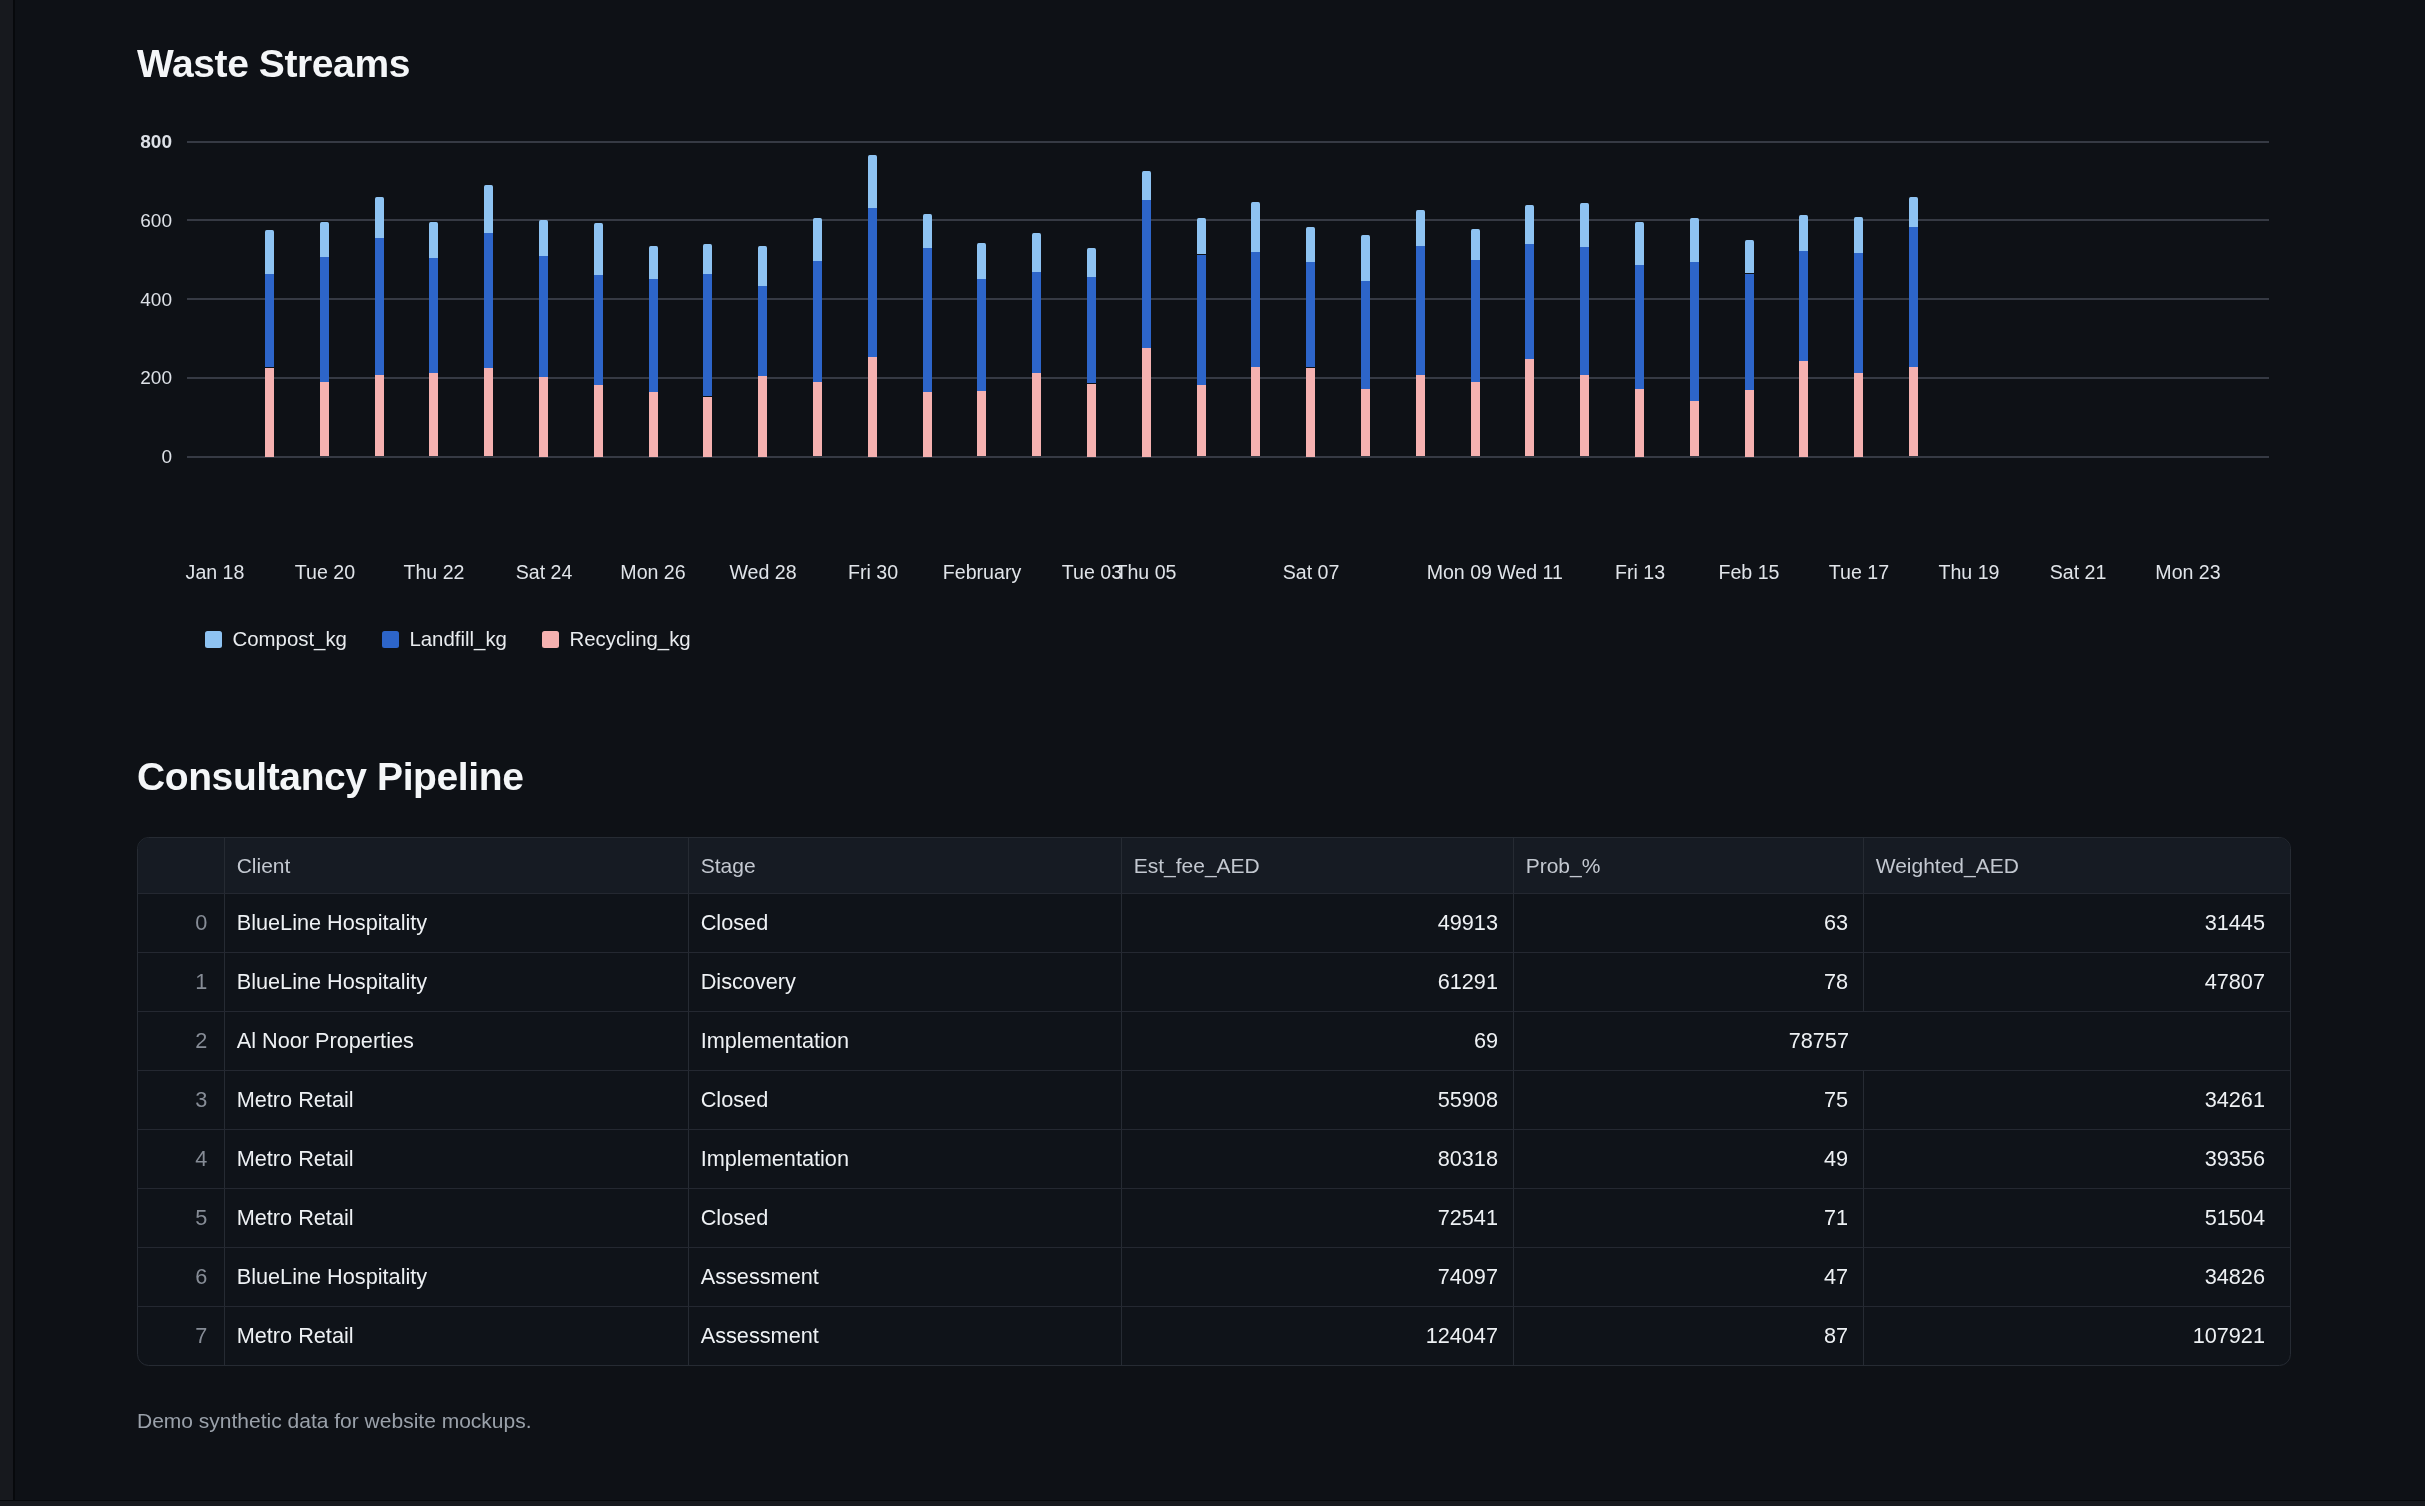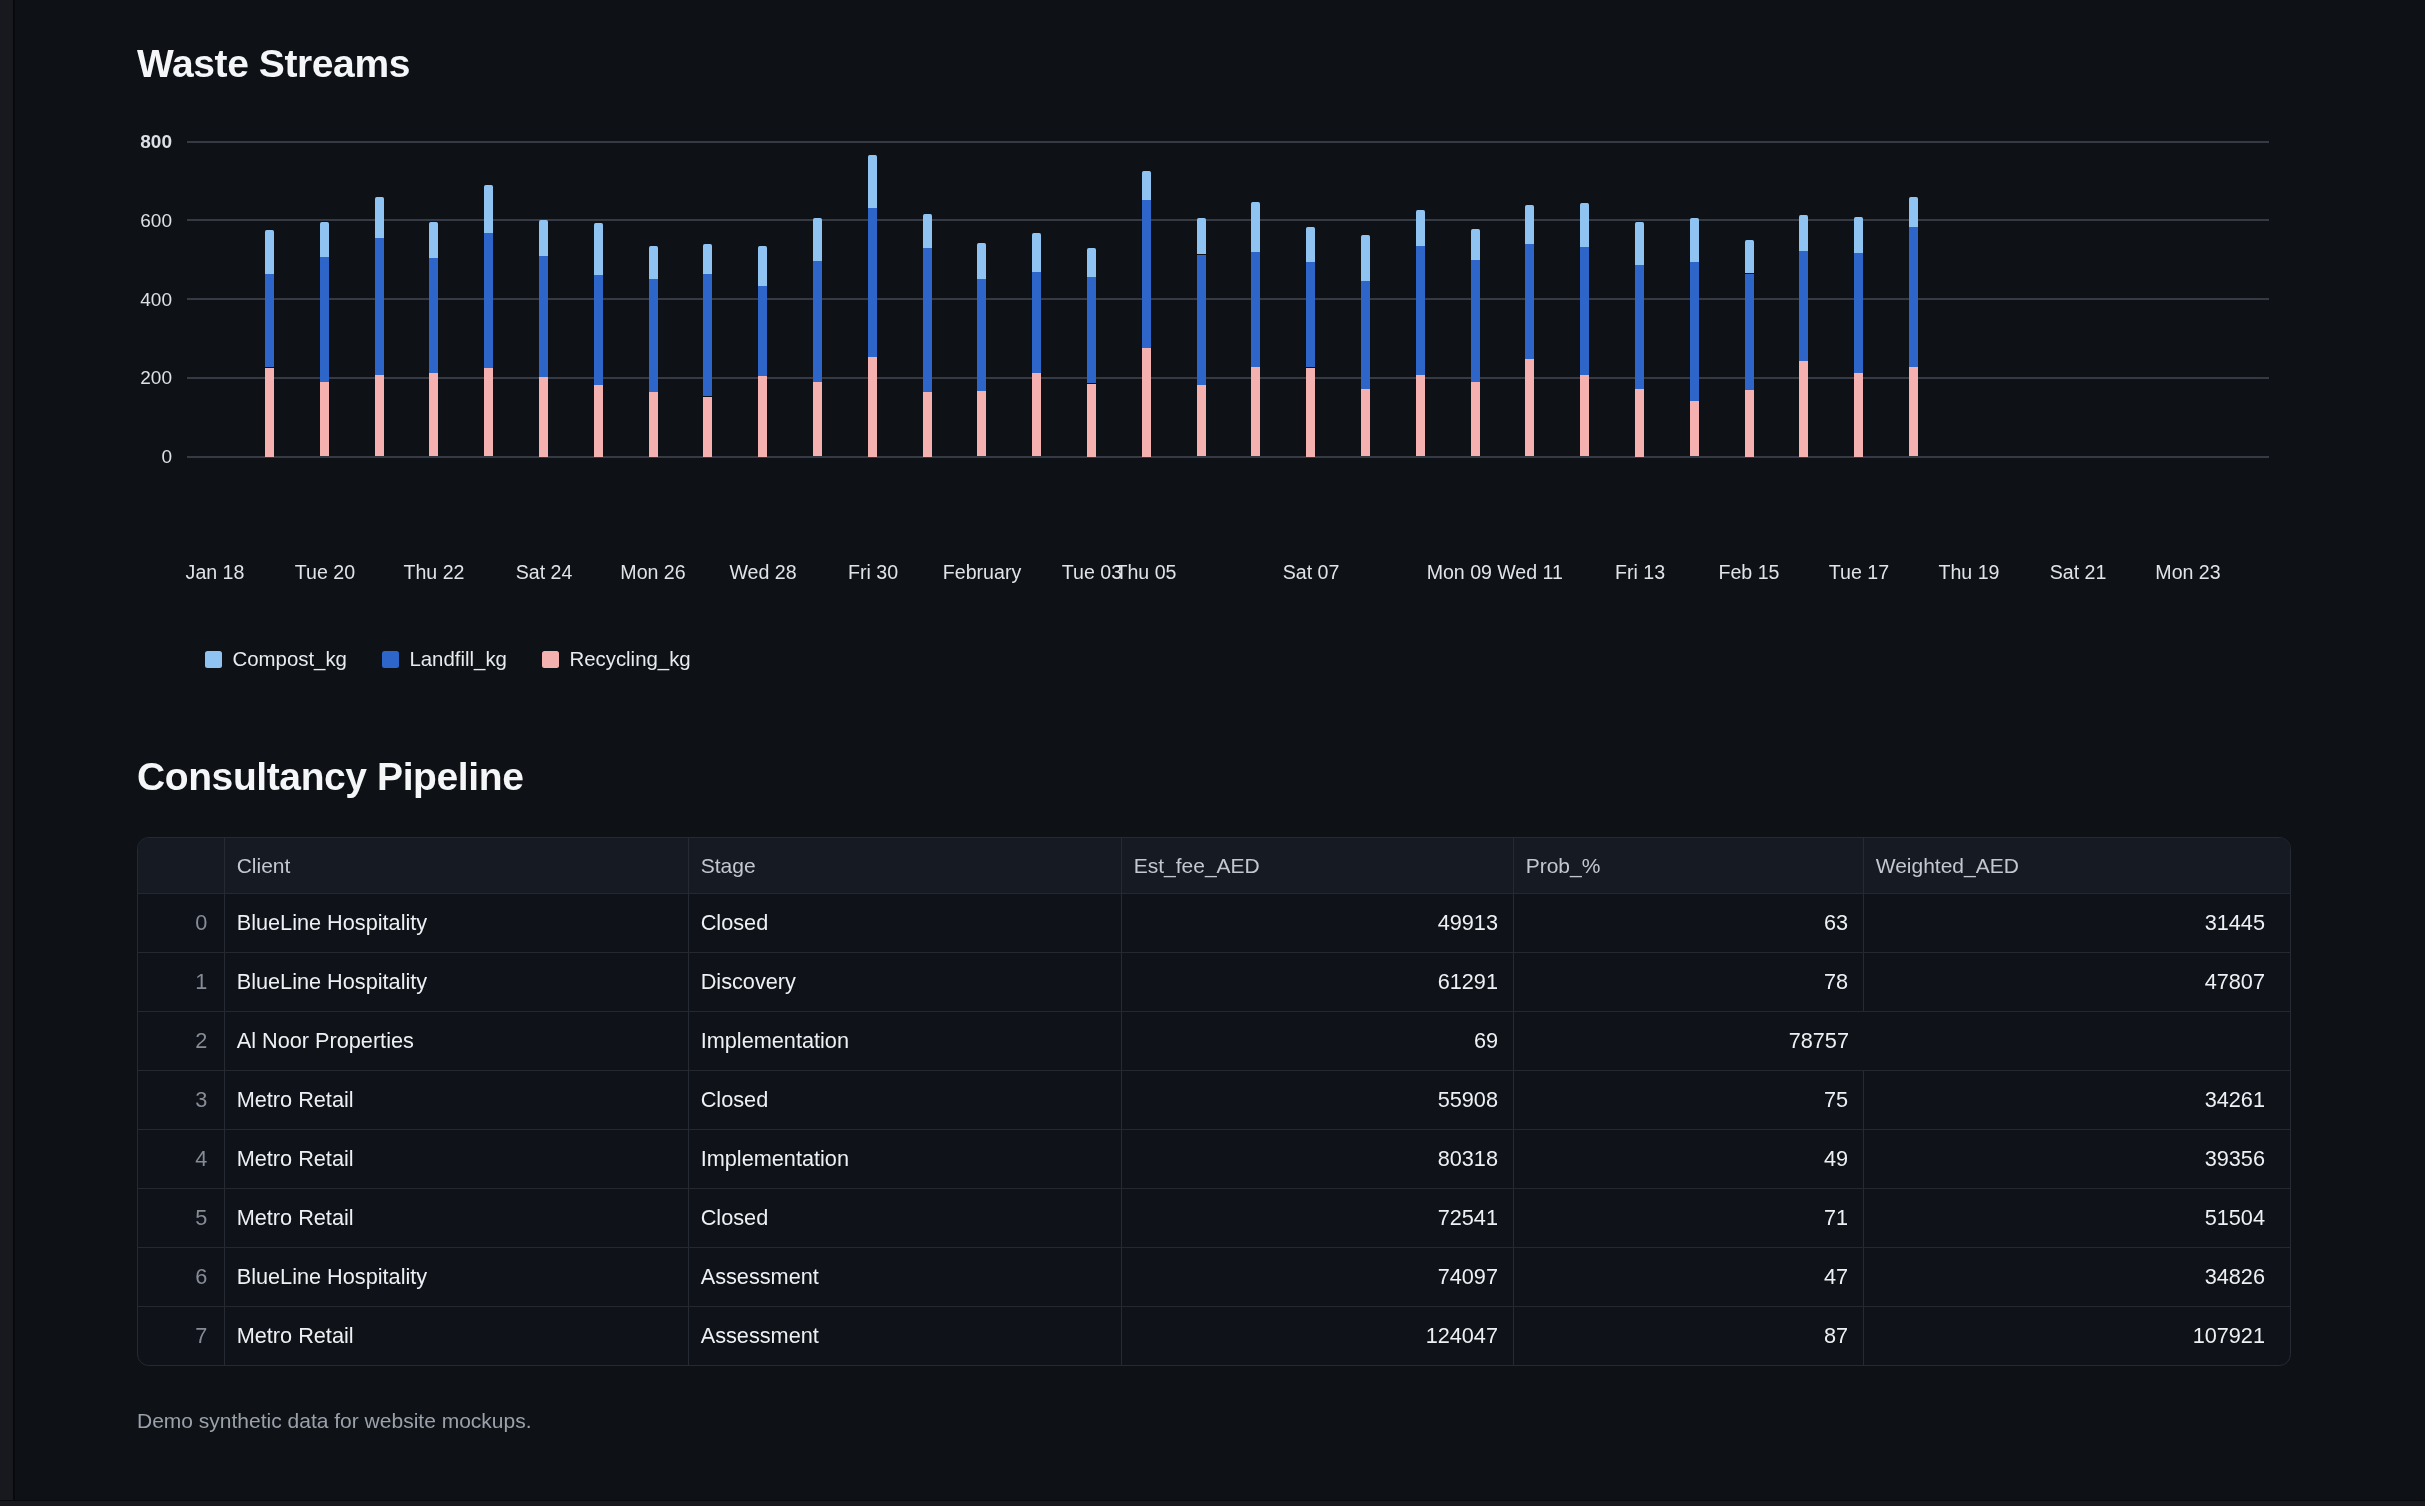--- a/index.html
+++ b/index.html
@@ -12,21 +12,21 @@
   .section-title{
     position:absolute;left:137px;margin:0;font-size:39px;font-weight:700;
     color:#f4f6f8;letter-spacing:-0.4px;
   }
   #chart-title{top:42px;}
   #table-title{top:755px;}
   .gridline{position:absolute;height:1.7px;background:#363a44;}
   .y-label{position:absolute;width:92px;text-align:right;font-size:19px;color:#dde1e7;line-height:25px;}
   .x-label{position:absolute;width:142px;text-align:center;font-size:19.6px;color:#e0e4e9;}
   .bar-seg{position:absolute;width:9.2px;}
-  .legend{position:absolute;left:205px;top:648px;display:flex;gap:35px;align-items:center;}
+  .legend{position:absolute;left:205px;top:628px;display:flex;gap:35px;align-items:center;}
   .legend-item{display:flex;align-items:center;gap:10.8px;}
   .legend-swatch{width:16.7px;height:16.7px;border-radius:2.5px;}
   .legend-label{font-size:20.4px;color:#e8ebee;}
   .tablewrap{
     position:absolute;left:137px;top:837px;width:2152px;
     border:1.7px solid #262b33;border-radius:11.7px;overflow:hidden;background:#0f1319;
   }
   .trow{display:grid;grid-template-columns:87px 464px 433px 392px 350px 416px;border-bottom:1.7px solid #242831;}
   .trow:last-child{border-bottom:none;}
   .trow.head{background:#161b23;}

